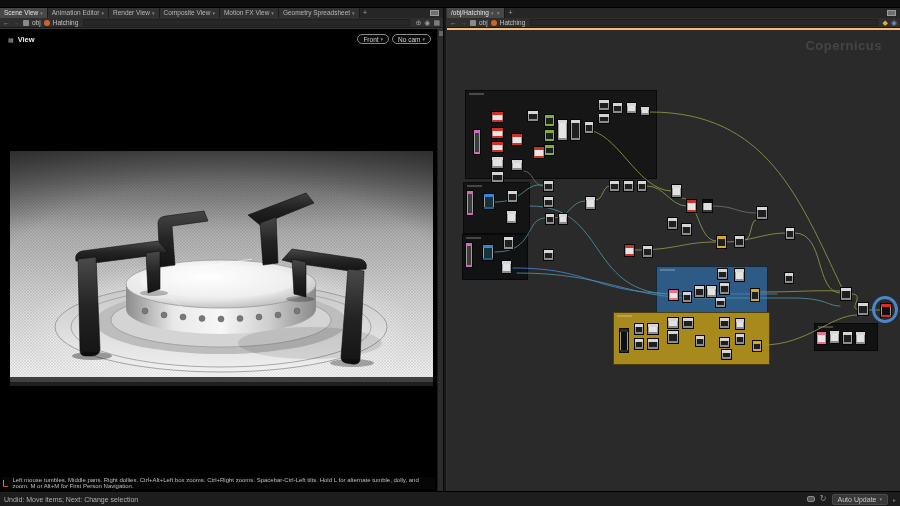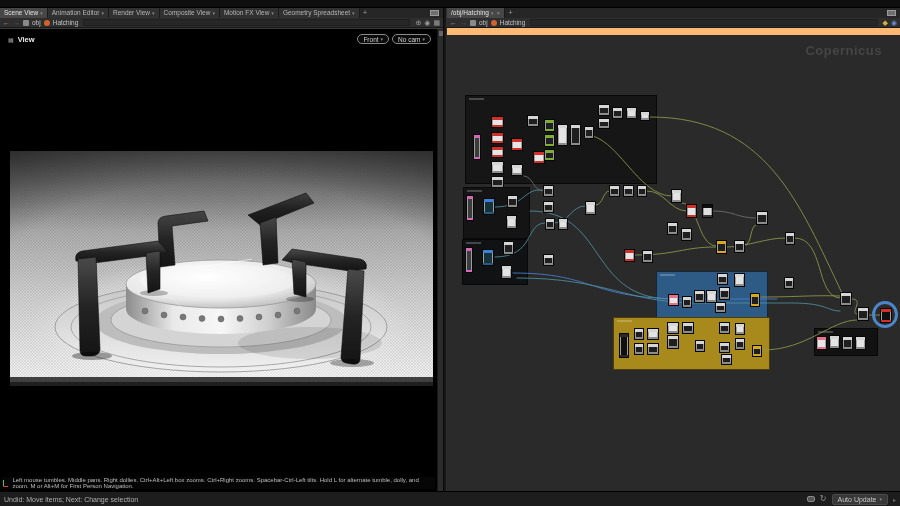--- a/index.html
+++ b/index.html
@@ -48,21 +48,21 @@
     color:#eaeaea;font-size:7.5px;font-weight:bold;z-index:3;}
   .vp-menu{color:#9a9a9a;font-size:6px;font-weight:normal;}
   .pills{margin-left:auto;display:flex;gap:3px;}
   .pill{border:1px solid #8a8a8a;border-radius:6px;padding:0 5px;height:10px;display:flex;
     align-items:center;gap:2px;font-size:6.5px;font-weight:normal;color:#cecece;background:rgba(15,15,15,.7);}
   .vp-img{position:absolute;left:10px;top:122px;width:423px;height:235px;z-index:1;}
   .vp-help{position:absolute;left:2px;right:2px;top:448px;height:12px;background:#060606;
     display:flex;align-items:center;justify-content:center;gap:4px;color:#bdbdbd;font-size:6px;z-index:3;}
 
   
-  .network{position:relative;flex:1;background:#2a2a2a;border-top:7px solid #fdba74;overflow:hidden;padding-left:8px;}
+  .network{position:relative;flex:1;background:#2a2a2a;border-top:2px solid #fdba74;overflow:hidden;padding-left:8px;}
   .watermark{position:absolute;top:8px;right:18px;font-size:13px;font-weight:bold;
     color:#454545;letter-spacing:.5px;z-index:0;}
   .backdrop{position:absolute;border:1px solid rgba(0,0,0,.55);z-index:1;}
   .bd-label{position:absolute;top:2px;left:3px;width:15px;height:2px;background:rgba(255,255,255,.22);}
   .wires{position:absolute;left:0;top:0;z-index:2;}
   .node{position:absolute;border:1px solid #070707;background:#9e9e9e;z-index:3;}
   .node .hd{display:block;height:3px;}
   .node .bd{display:block;position:absolute;left:1px;right:1px;top:3px;bottom:2px;}
   .node .ft{display:block;position:absolute;left:0;right:0;bottom:0;height:2px;}
   .n-g  .hd{background:#d6d6d6}.n-g  .bd{background:#1f1f1f}.n-g  .ft{background:#8c8c8c}

